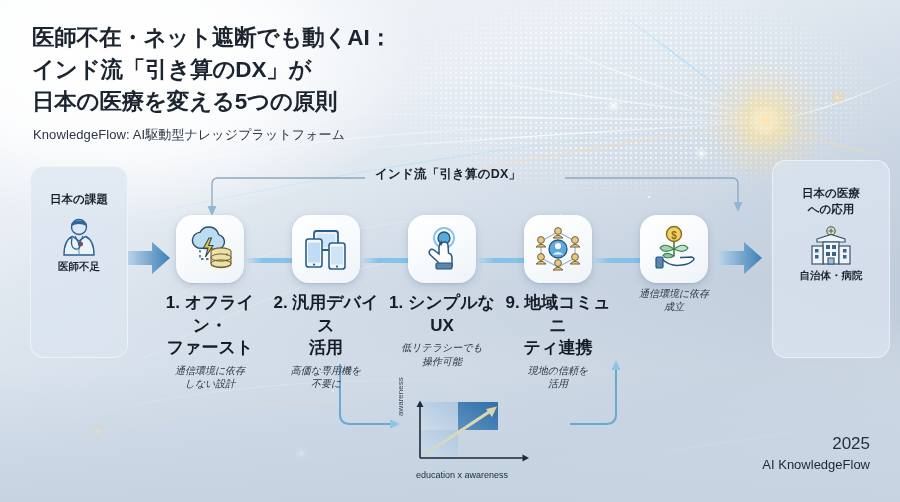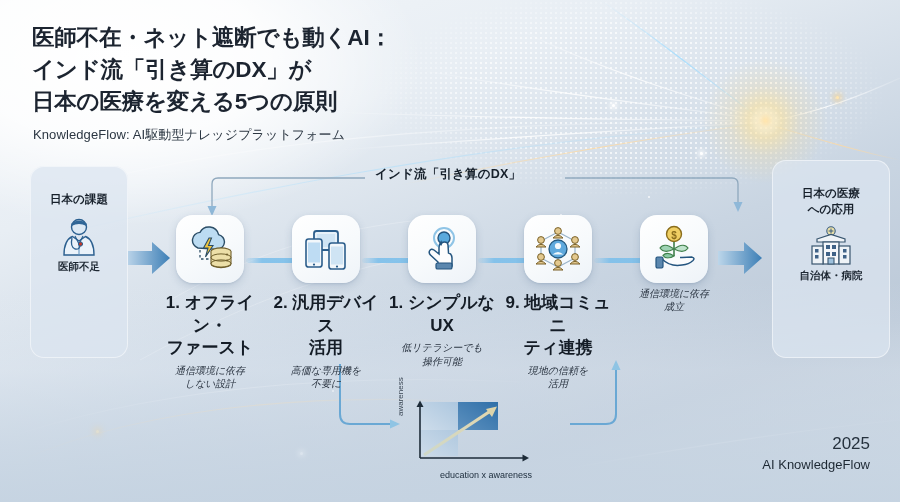--- a/index.html
+++ b/index.html
@@ -118,21 +118,21 @@
   
   #mini-chart { position: absolute; left: 398px; top: 398px; width: 150px; height: 88px; }
   .chart-ylabel {
     position: absolute; left: -2px; top: 18px;
     font-size: 8px; color: #3a4654;
     transform: rotate(-90deg); transform-origin: left top;
     white-space: nowrap;
   }
   .chart-xlabel {
     position: absolute; left: 18px; top: 72px;
-    font-size: 9px; color: #20303f; white-space: nowrap; margin-left: 24px;
+    font-size: 9px; color: #20303f; white-space: nowrap;
   }
 
   
   .footer-year {
     position: absolute; right: 30px; top: 434px;
     font-size: 17px; color: #25313d;
   }
   .footer-brand {
     position: absolute; right: 30px; top: 457px;
     font-size: 13px; color: #1d2833;

